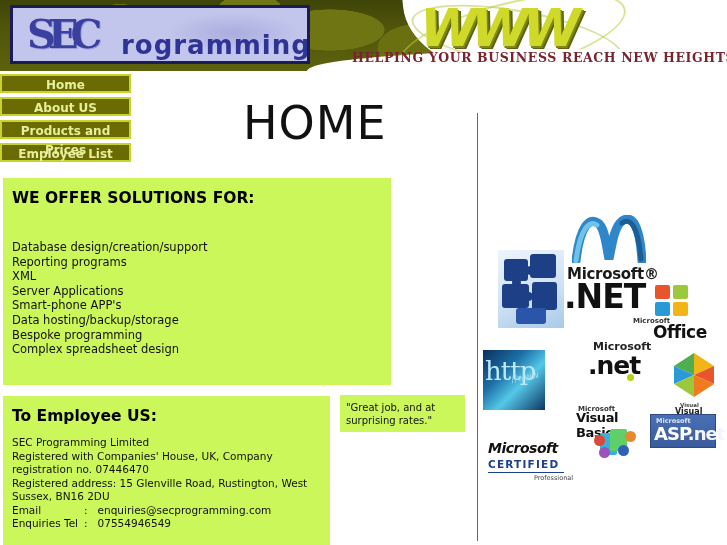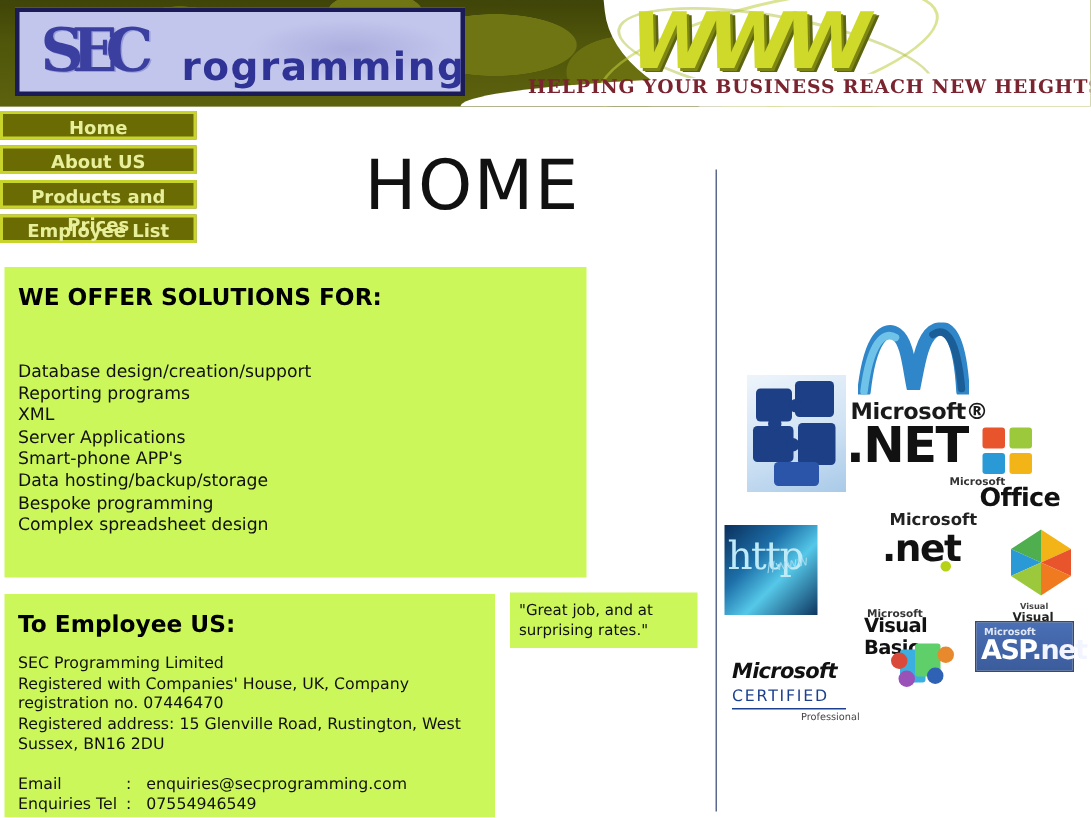--- a/index.html
+++ b/index.html
@@ -150,21 +150,21 @@
     font-size:11.5px;color:#111;line-height:14.6px;
   }
   .solutions-list div{white-space:nowrap;}
 
   .contact-body{
     position:absolute;left:9px;top:40px;
     font-size:10.5px;color:#111;line-height:13.5px;
     width:310px;
   }
   .contact-body .ln{white-space:normal;}
-  .contact-kv{margin-top:13px;}
+  .contact-kv{margin-top:0;}
   .contact-kv div{white-space:pre;}
 
   .quote-text{
     position:absolute;left:6px;top:6px;
     font-size:10px;color:#111;line-height:13px;width:115px;
   }
 
   
   .logo-cloud{position:absolute;left:478px;top:120px;width:249px;height:420px;}
   .lg{position:absolute;}
@@ -230,21 +230,21 @@
     background:linear-gradient(180deg,#4a6fb5 0%,#3b5c9c 100%);
     border:1px solid #2e4a80;box-sizing:border-box;}
   .asp-ms{position:absolute;left:5px;top:2px;font-size:6.5px;color:#dfe7f5;font-weight:bold;}
   .asp-big{position:absolute;left:3px;top:8px;font-size:18px;font-weight:bold;color:#fff;letter-spacing:-1px;}
   .asp-big i{font-style:normal;color:#f2f5ff;}
 
   
   .mscert{left:8px;top:320px;width:82px;height:54px;}
   .mc-ms{position:absolute;left:2px;top:0px;font-size:14px;font-weight:bold;color:#111;
     font-style:italic;letter-spacing:-.5px;}
-  .mc-cert{position:absolute;left:2px;top:18px;font-size:10.5px;font-weight:normal;
+  .mc-cert{position:absolute;left:2px;top:18px;font-size:10.5px;font-weight:bold;
     color:#1c3f8f;letter-spacing:1.2px;}
   .mc-rule{position:absolute;left:2px;top:32px;width:76px;height:1px;background:#1c3f8f;}
   .mc-prof{position:absolute;left:20px;top:34px;font-size:6.5px;color:#444;padding-left:28px;}
 </style>
 </head>
 <body>
 
 <div id="page">
 
   <div class="banner">

